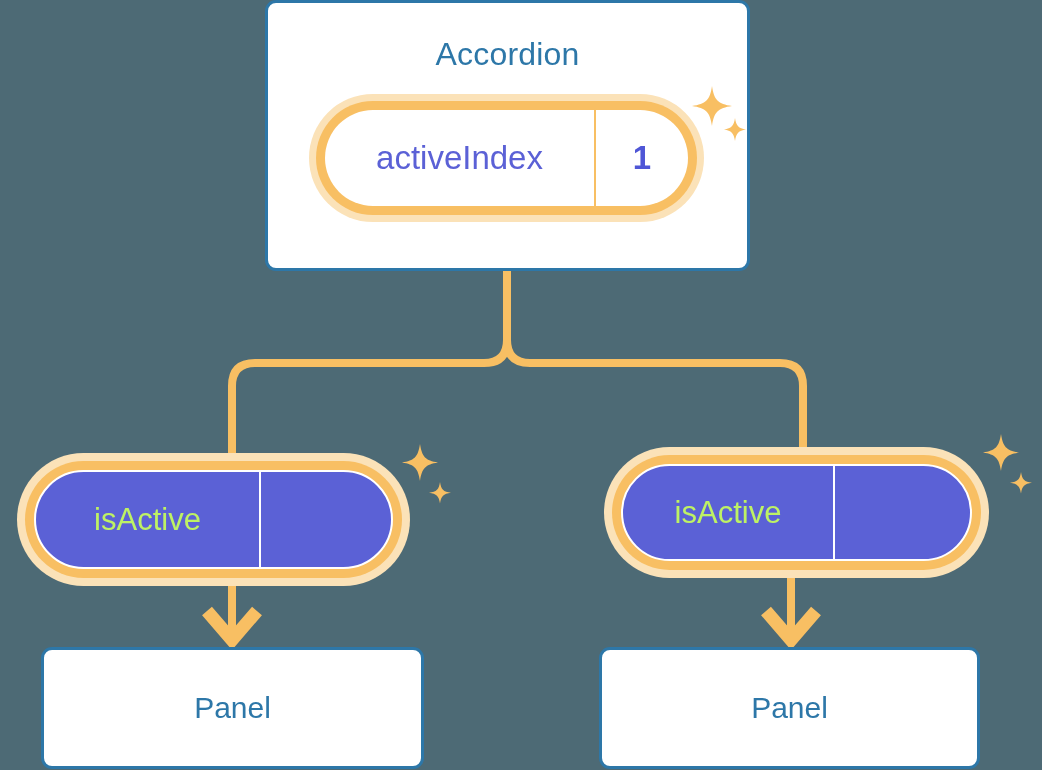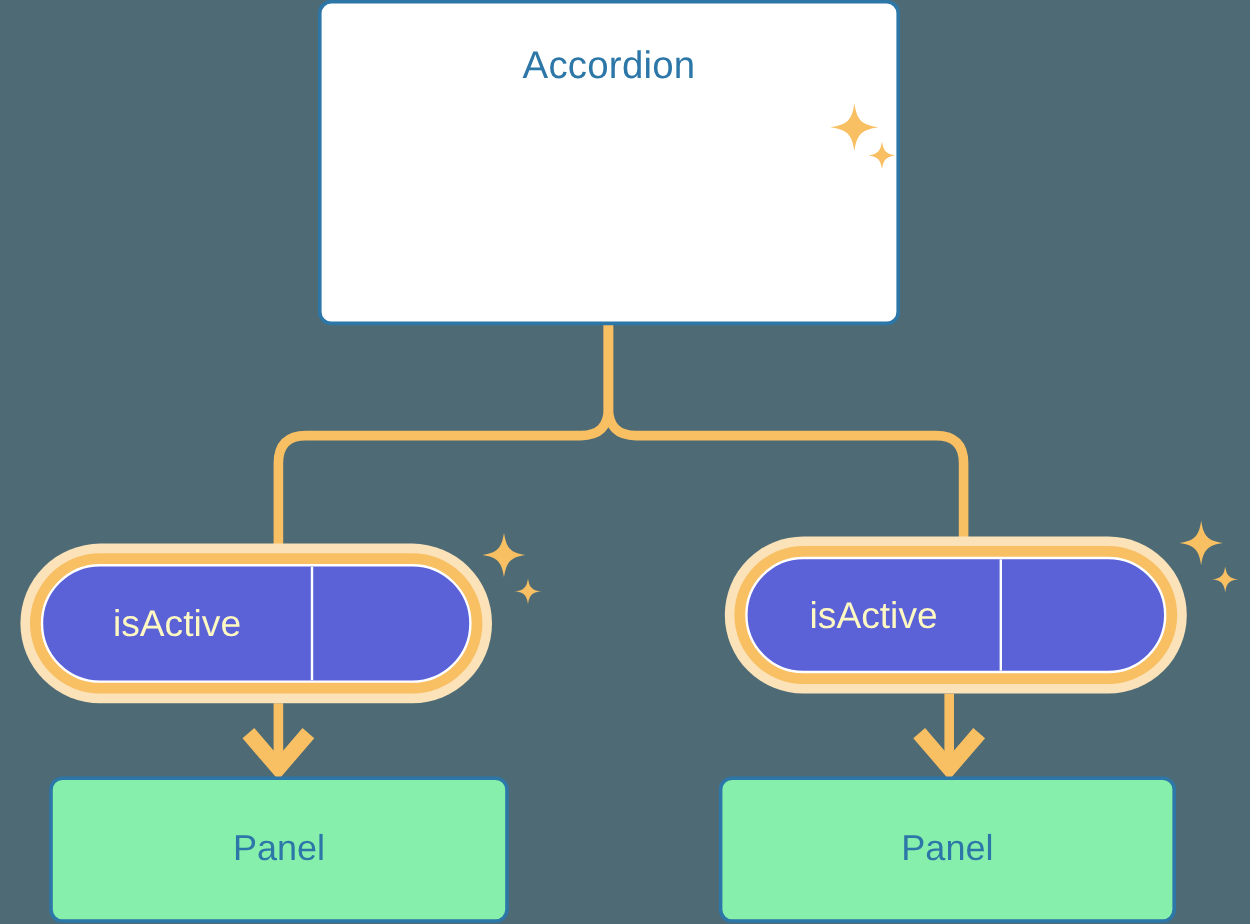--- a/index.html
+++ b/index.html
@@ -112,41 +112,41 @@
 
   
   .pill-purple .pill-glow { background: #fbe2b8; }
   .pill-purple .pill-ring { left: 8px; top: 8px; right: 8px; bottom: 8px; background: #f8bf63; }
   .pill-purple .pill-body {
     left: 17px; top: 17px; right: 17px; bottom: 17px;
     background: #5b61d6;
     border: 2px solid #ffffff;
   }
   .pill-purple .pill-key {
-    color: #fef9c3;
+    color: #bef264;
     font-size: 31px;
   }
   .pill-purple .pill-val {
     color: #ffffff;
     font-size: 31px;
     font-weight: bold;
   }
 
   #pill-isactive-false { left: 17px; top: 453px; width: 393px; height: 133px; }
   #pill-isactive-false .pill-key { flex: 0 0 225px; border-right: 2px solid #ffffff; }
   #pill-isactive-false .pill-val { flex: 1 1 auto; }
 
   #pill-isactive-true { left: 604px; top: 447px; width: 385px; height: 131px; }
   #pill-isactive-true .pill-key { flex: 0 0 212px; border-right: 2px solid #ffffff; }
   #pill-isactive-true .pill-val { flex: 1 1 auto; }
 
   
   .panel-box {
     position: absolute;
-    background: #86efac;
+    background: #ffffff;
     border: 3px solid #2d77a8;
     border-radius: 11px;
     box-sizing: border-box;
     display: flex;
     align-items: center;
     justify-content: center;
     color: #2d77a8;
     font-size: 30px;
     z-index: 3;
   }
@@ -177,20 +177,28 @@
     <path d="M 207 611 L 232 640 L 257 611" fill="none" stroke="#f8bf63" stroke-width="13" stroke-linejoin="miter" stroke-linecap="butt"></path>
 
     <path d="M 791 578 L 791 640" fill="none" stroke="#f8bf63" stroke-width="8"></path>
     <path d="M 766 611 L 791 640 L 816 611" fill="none" stroke="#f8bf63" stroke-width="13" stroke-linejoin="miter" stroke-linecap="butt"></path>
   </svg>
 
   <div class="component-card" id="accordion-card">
     <div class="card-title">Accordion</div>
   </div>
 
+  <div class="pill-wrap" id="pill-activeindex">
+    <div class="pill-glow"></div>
+    <div class="pill-ring"></div>
+    <div class="pill-body">
+      <span class="pill-key">activeIndex</span>
+      <span class="pill-val">1</span>
+    </div>
+  </div>
 
   <svg class="sparkle" id="sparkle-top" width="62" height="62" viewBox="0 0 62 62">
     <path d="M22 2 C24 16 28 20 42 22 C28 24 24 28 22 42 C20 28 16 24 2 22 C16 20 20 16 22 2 Z" fill="#f8bf63"></path>
     <path d="M45 34 C46.2 42 48.5 44.3 56 45.5 C48.5 46.7 46.2 49 45 57 C43.8 49 41.5 46.7 34 45.5 C41.5 44.3 43.8 42 45 34 Z" fill="#f8bf63"></path>
   </svg>
 
   <div class="pill-wrap pill-purple" id="pill-isactive-false">
     <div class="pill-glow"></div>
     <div class="pill-ring"></div>
     <div class="pill-body">

